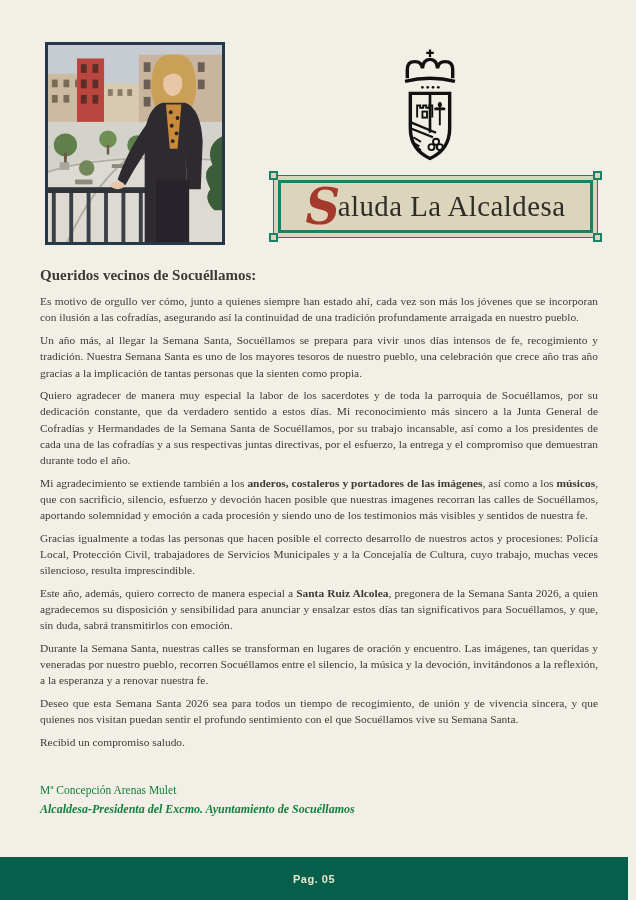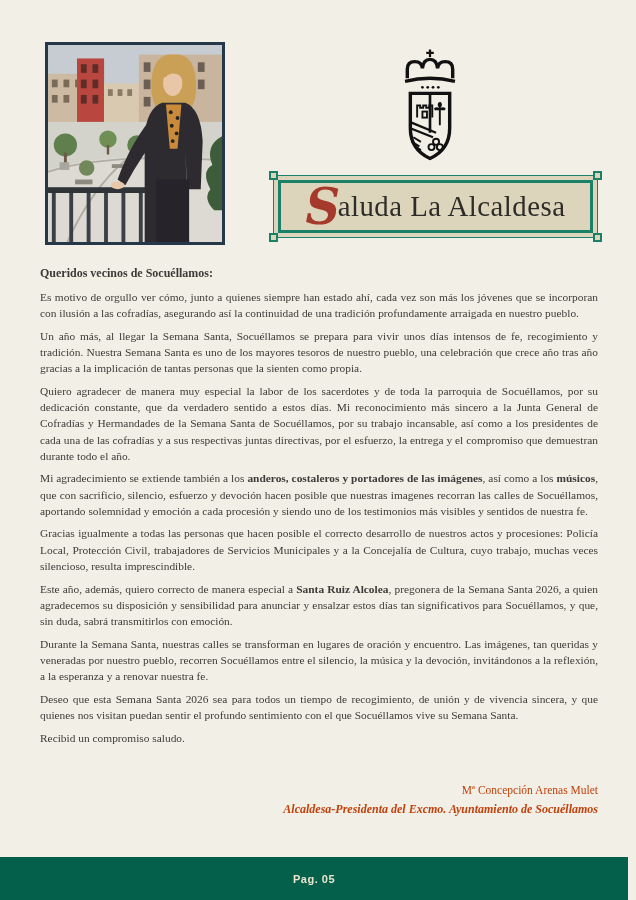--- a/index.html
+++ b/index.html
@@ -60,28 +60,28 @@
     vertical-align:-8px;margin-right:-3px;
   }
 
   
   .letter{
     position:absolute;left:40px;top:265px;width:558px;
     color:#3c3b37;font-size:11.4px;line-height:1.42;
     text-align:justify;
   }
   .letter .salutation{
-    font-weight:bold;font-size:12px;margin:0 0 7px 0;text-align:left;
+    font-weight:bold;font-size:15px;margin:0 0 7px 0;text-align:left;
   }
   .letter p{margin:0 0 6.5px 0;}
   .letter b{font-weight:bold;}
 
   .signature{
     position:absolute;left:40px;top:784px;width:558px;
-    text-align:right;color:#c2410c;
+    text-align:left;color:#15803d;
   }
   .sig-name{font-size:11.5px;margin:0 0 6px 0;}
   .sig-title{font-size:12px;font-weight:bold;font-style:italic;margin:0;}
 
   
   .footer-bar{
     position:absolute;left:0;bottom:0;width:628px;height:43px;
     background:#04604b;
     display:flex;align-items:center;justify-content:center;
   }

